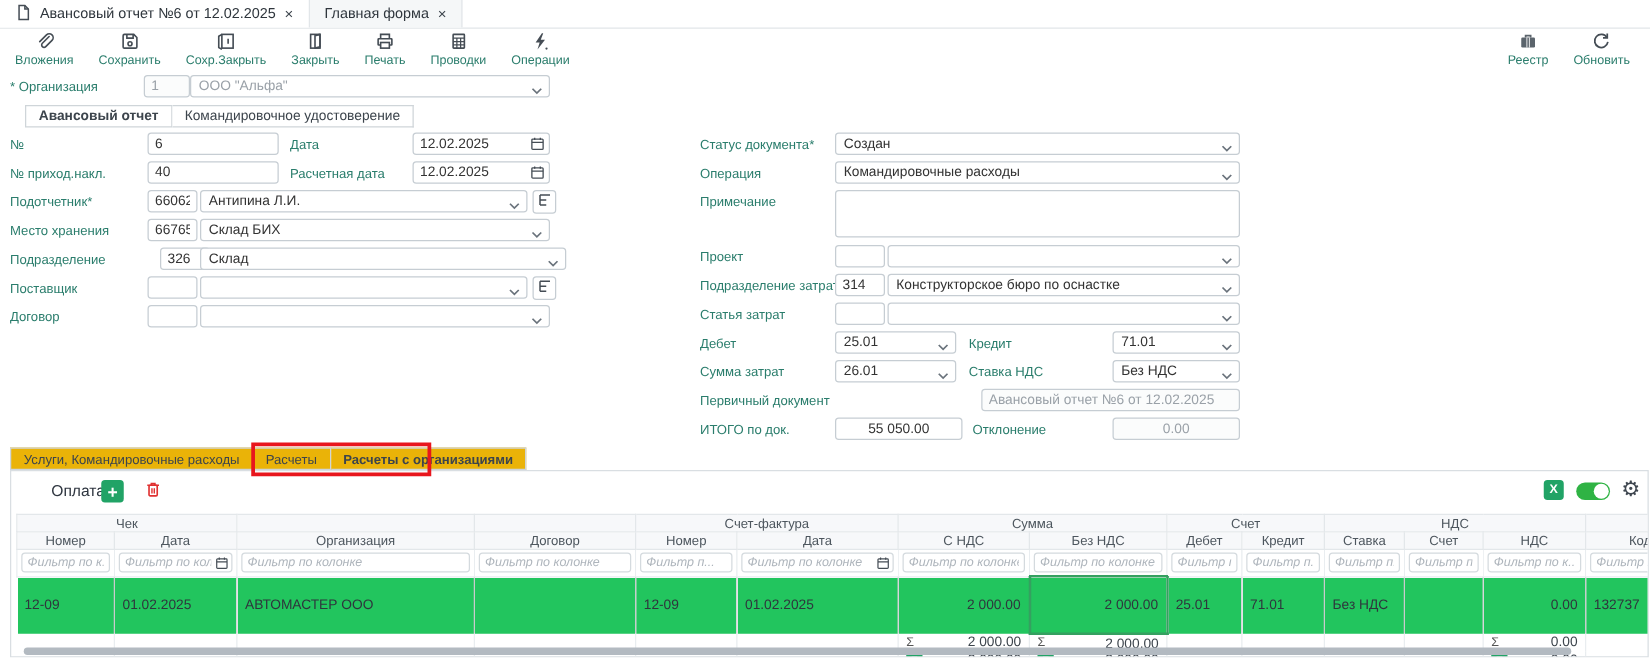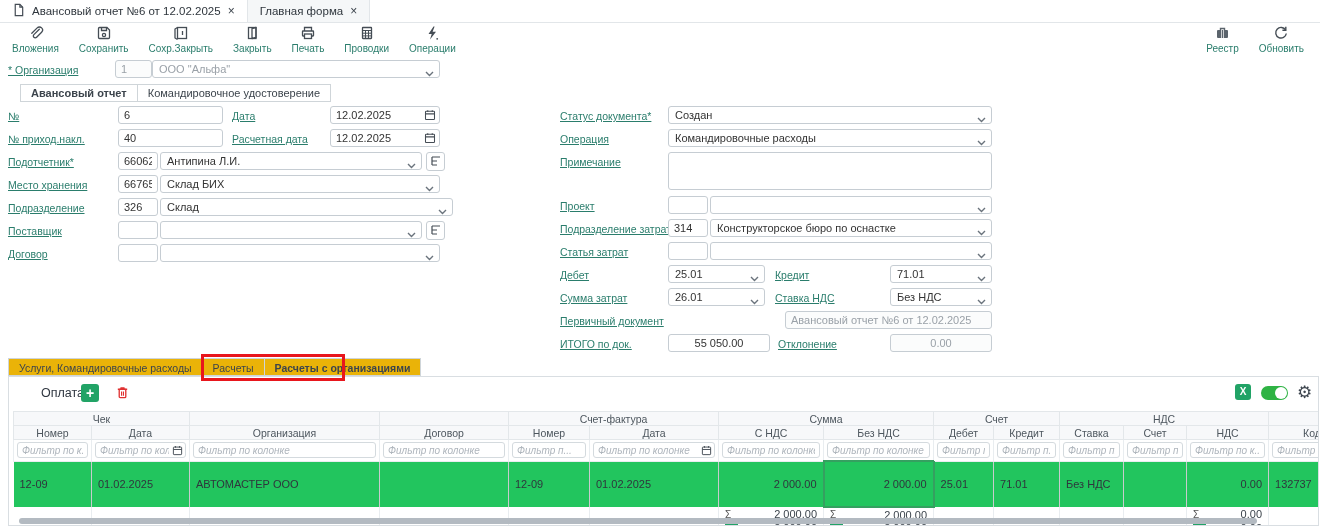--- a/index.html
+++ b/index.html
@@ -13,21 +13,21 @@
   .wtab .x { color:#3c444c; font-size:12px; cursor:pointer; }
 
   
   .toolbar { position:absolute; top:25px; left:2px; display:flex; }
   .toolbar-r { position:absolute; top:25px; right:6px; display:flex; }
   .tbtn { display:flex; flex-direction:column; align-items:center; gap:2px; padding:0 10px; cursor:pointer; }
   .tbtn .lab { font-size:10px; color:#2a7d6c; white-space:nowrap; }
   .tbtn svg { display:block; }
 
   
-  .lbl { position:absolute; font-size:10.5px; color:#2a7d6c; white-space:nowrap;text-decoration:underline; }
+  .lbl { position:absolute; font-size:10.5px; color:#2a7d6c; white-space:nowrap; }
   .inp { position:absolute; height:18px; border:1px solid #c6cdd3; border-radius:3px; background:#fff; font-size:11px; color:#333; padding:0 5px; font-family:inherit; }
   .inp.num { text-align:center; }
   .inp.dis { color:#9aa1a8; background:#fbfcfc; }
   .sel { position:absolute; height:18px; border:1px solid #c6cdd3; border-radius:3px; background:#fff; font-size:11px; color:#333; padding:1.5px 18px 0 6px; overflow:hidden; white-space:nowrap; }
   .sel.dis { color:#9aa1a8; }
   .sel .chev { position:absolute; right:5px; top:6px; }
   .iconbtn { position:absolute; width:19px; height:19px; border:1px solid #c6cdd3; border-radius:3px; background:#fff; display:flex; align-items:center; justify-content:center; cursor:pointer; }
   .calic { position:absolute; pointer-events:none; }
   textarea.inp { resize:none; }
 
@@ -225,21 +225,21 @@
 <div class="lbl" style="left:8px;top:179px;">Место хранения</div>
 <input class="inp" style="left: 118px; top: 175px; width: 40px;" value="66765">
 <div class="sel" style="left:160px;top:175px;width:280px;">
   <span>Склад БИХ</span>
   <span class="chev"><svg width="9" height="6" viewBox="0 0 9 6">
         <path d="M1 1l3.5 3.5L8 1" fill="none" stroke="#6a737c" stroke-width="1.4"></path>
       </svg></span>
 </div>
 
 <div class="lbl" style="left:8px;top:202px;">Подразделение</div>
-<input class="inp" style="left: 118px; top: 198px; width: 40px;" value="326">
+<input class="inp" style="left: 128px; top: 198px; width: 40px;" value="326">
 <div class="sel" style="left:160px;top:198px;width:293px;">
   <span>Склад</span>
   <span class="chev"><svg width="9" height="6" viewBox="0 0 9 6">
         <path d="M1 1l3.5 3.5L8 1" fill="none" stroke="#6a737c" stroke-width="1.4"></path>
       </svg></span>
 </div>
 
 <div class="lbl" style="left:8px;top:225px;">Поставщик</div>
 <input class="inp" style="left: 118px; top: 221px; width: 40px;" value="">
 <div class="sel" style="left:160px;top:221px;width:262px;">

